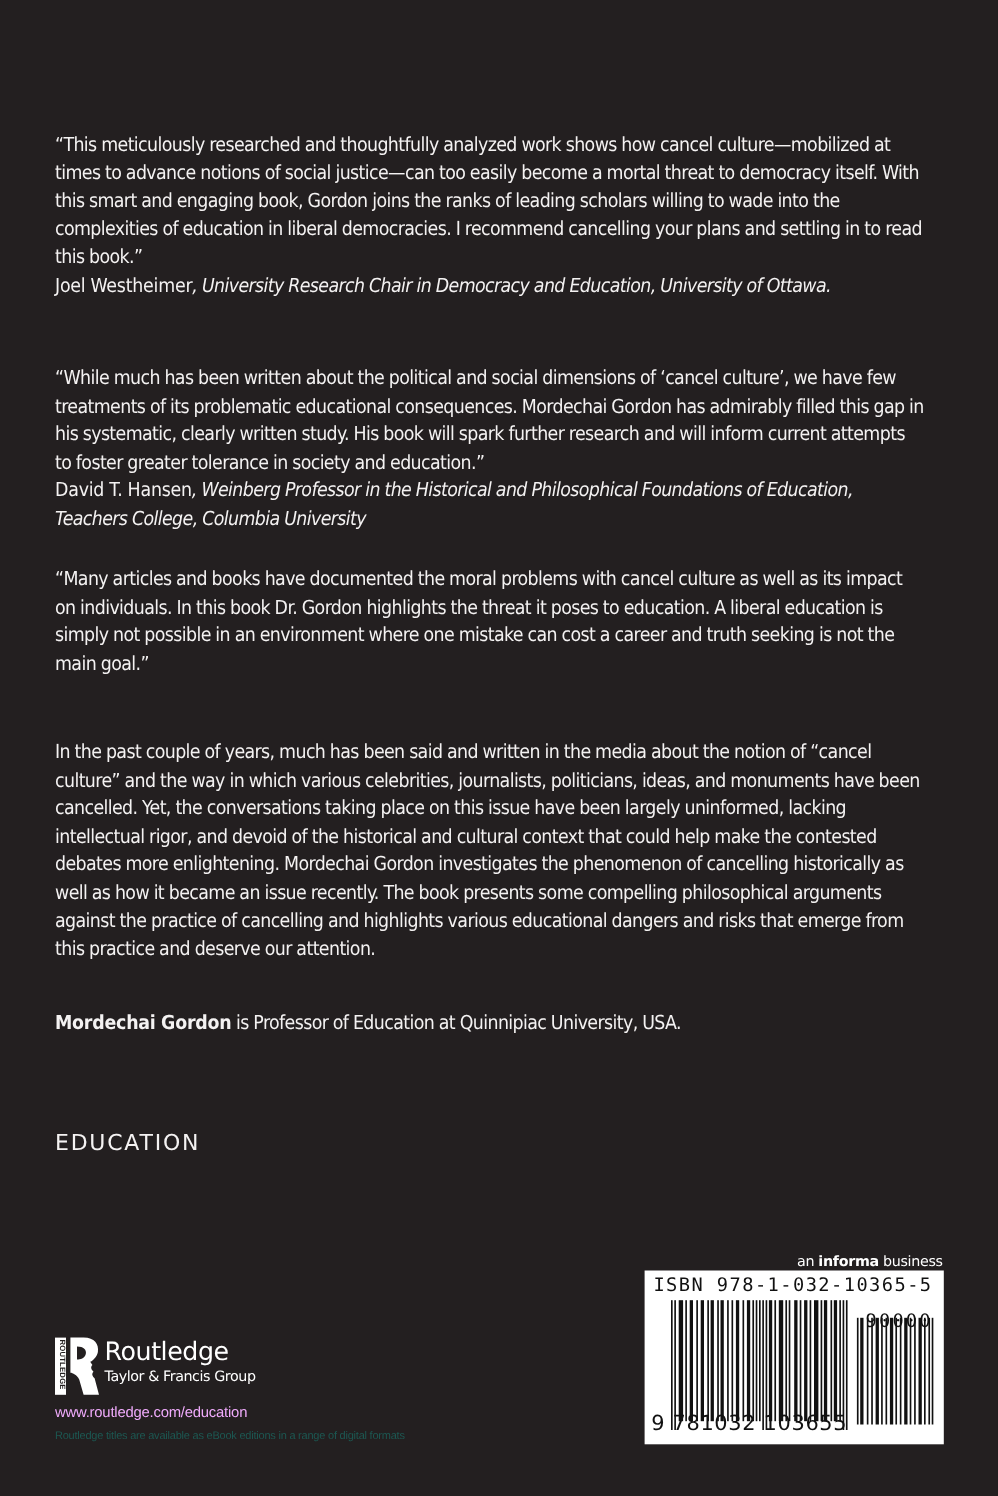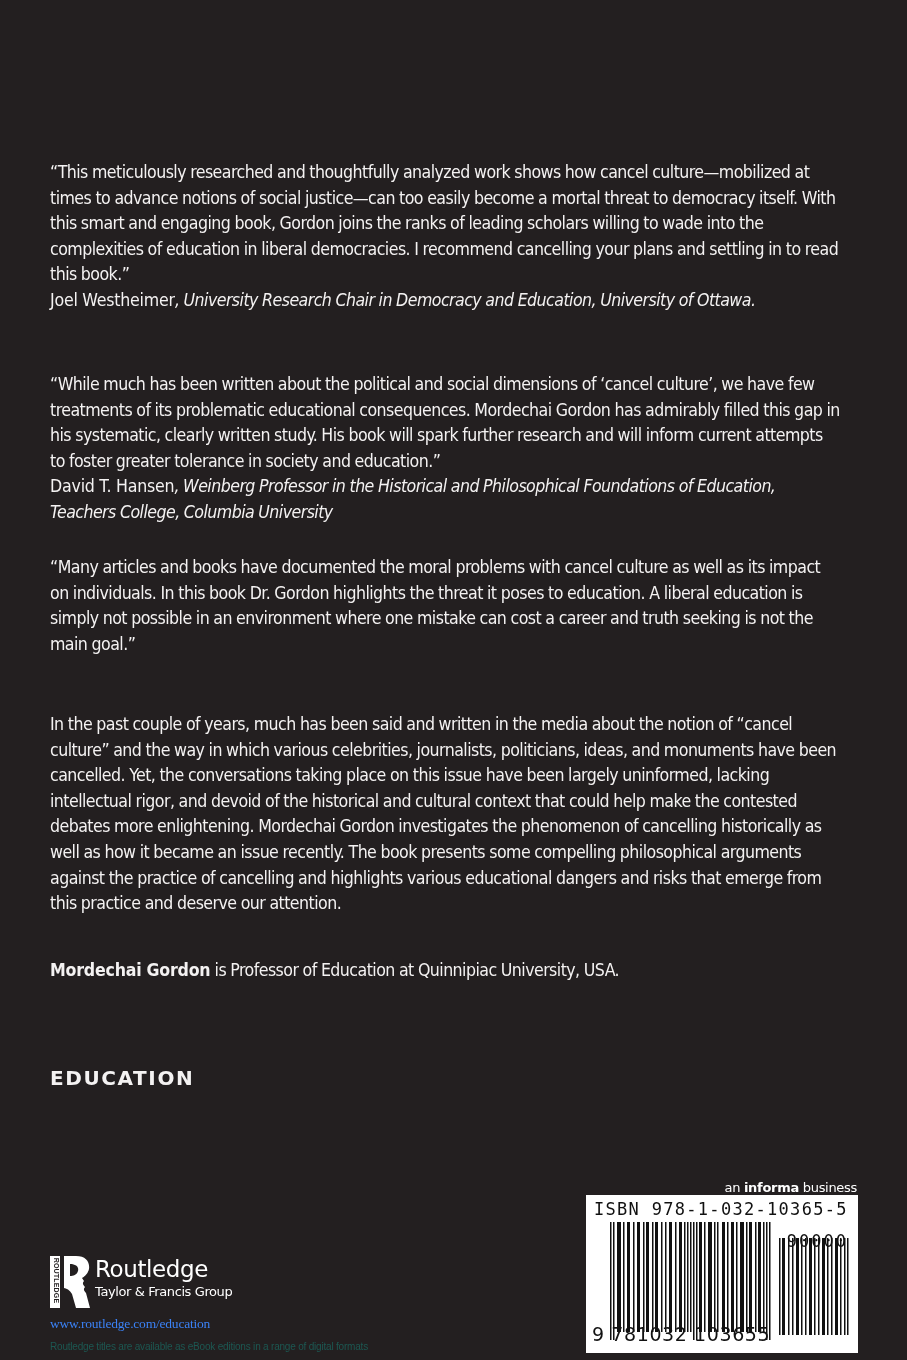--- a/index.html
+++ b/index.html
@@ -13,21 +13,20 @@
     position: relative;
     overflow: hidden;
     font-family: "DejaVu Sans", sans-serif;
     color: #f4f2f2;
   }
   .cover {
     position: absolute;
     left: 0; top: 0;
     width: 907px;
     height: 1128px;
-    margin-top: 40px;
   }
   .text-block {
     position: absolute;
     left: 50px;
     width: 790px;
     font-family: "DejaVu Sans", sans-serif;
     font-size: 17.6px;
     line-height: 25.6px;
     letter-spacing: -0.55px;
     word-spacing: -0.3px;
@@ -52,21 +51,21 @@
   #quote3 { top: 515px; }
   #blurb { top: 672px; }
   #author-bio { top: 918px; }
   #author-bio .name { font-weight: bold; letter-spacing: -0.2px; }
 
   .category {
     position: absolute;
     left: 50px;
     top: 1026px;
     font-family: "DejaVu Sans", sans-serif;
-    font-weight: bold;
+    font-weight: normal;
     font-size: 20px;
     letter-spacing: 1.6px;
     color: #f4f2f2;
   }
 
   
   .publisher {
     position: absolute;
     left: 50px;
     top: 1214px;
@@ -121,23 +120,23 @@
   }
   .logo-group {
     font-family: "DejaVu Sans", sans-serif;
     font-size: 13px;
     line-height: 16px;
     color: #ffffff;
     letter-spacing: -0.4px;
     margin-top: 2px;
   }
   .publisher-url {
-    font-family: Liberation Serif, serif;
+    font-family: Liberation Sans, sans-serif;
     font-size: 13.5px;
-    color: #3b82f6;
+    color: #f0abfc;
     margin-top: 6px;
     letter-spacing: -0.2px;
   }
   .ebook-note {
     font-family: "Liberation Sans", sans-serif;
     font-size: 10px;
     color: #1c5852;
     margin-top: 9px;
     letter-spacing: -0.2px;
     white-space: nowrap;

